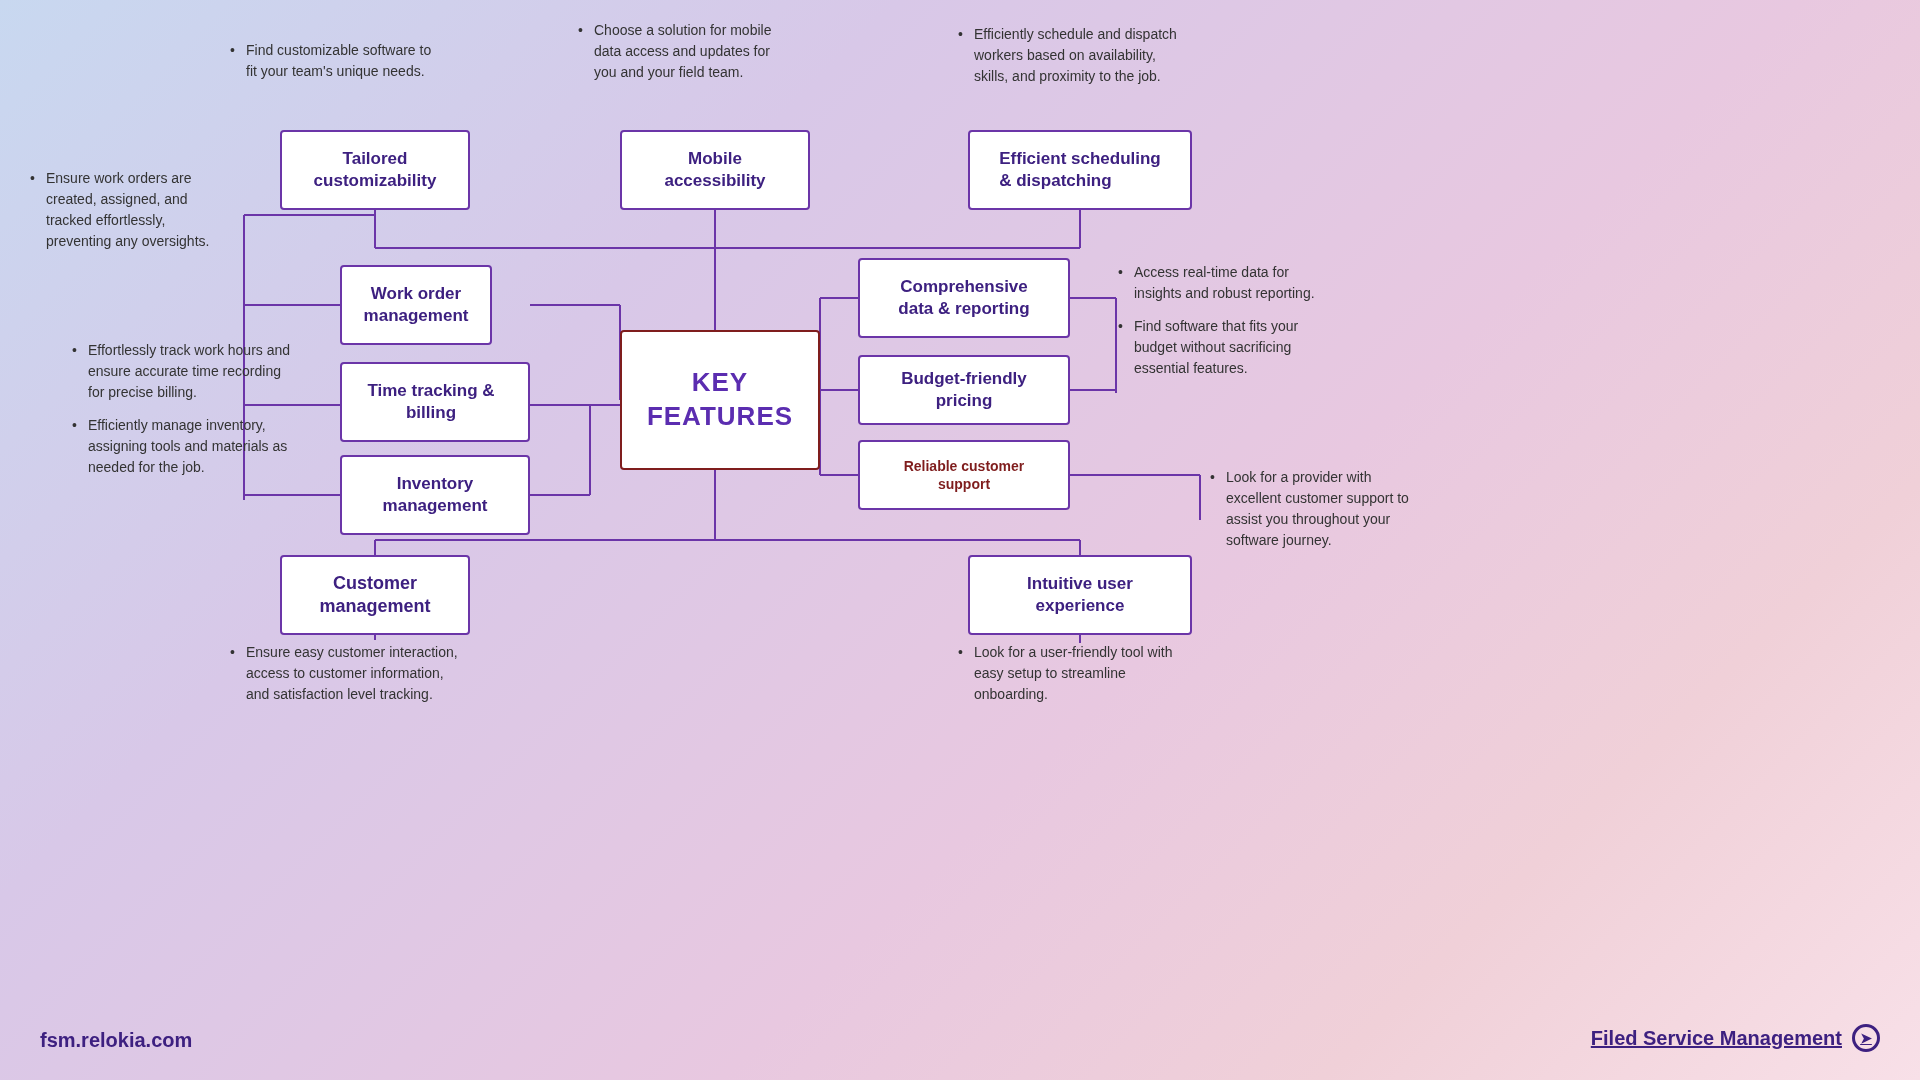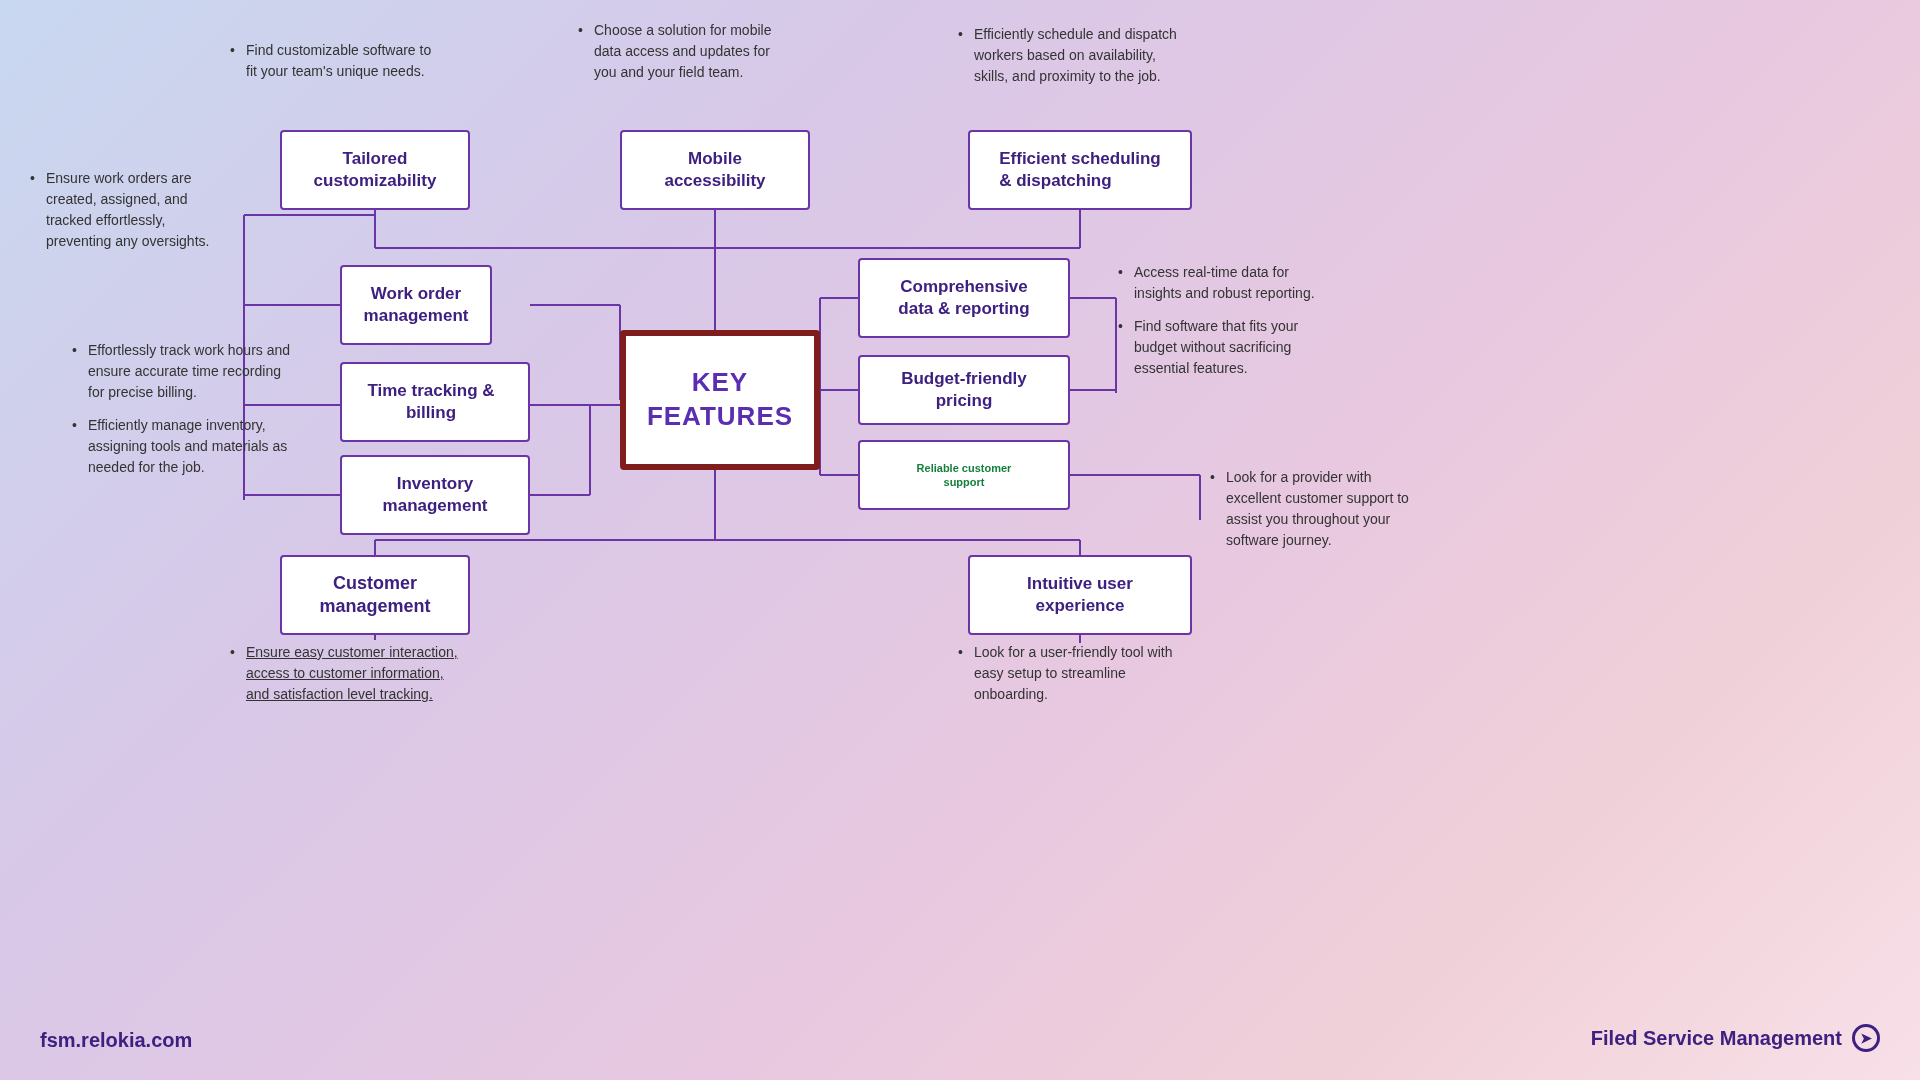--- a/index.html
+++ b/index.html
@@ -46,21 +46,21 @@
       font-weight: 800;
       color: #3d2080;
       font-size: 18px;
       line-height: 1.3;
     }
 
     
     .center-box {
       position: absolute;
       background: white;
-      border: 6px solid #7f1d1d;
+      border: 2px solid #7f1d1d;
       border-radius: 4px;
       display: flex;
       align-items: center;
       justify-content: center;
       text-align: center;
       padding: 20px;
     }
 
     .center-box span {
       font-weight: 900;
@@ -109,20 +109,21 @@
     .footer-right {
       position: absolute;
       bottom: 28px;
       right: 40px;
       font-size: 20px;
       font-weight: 700;
       color: #3d2080;
       display: flex;
       align-items: center;
       gap: 10px;
+      text-decoration: underline;
     }
 
     .footer-icon {
       width: 28px;
       height: 28px;
       border: 3px solid #3d2080;
       border-radius: 50%;
       display: flex;
       align-items: center;
       justify-content: center;
@@ -227,21 +228,21 @@
     <span style="font-weight:800; color:#3d2080; font-size:17px; line-height:1.3; white-space:pre-line; text-align:center;">Comprehensive
 data &amp; reporting</span>
   </div>
 
   <div class="feature-box" style="left: 858px; top: 355px; width: 212px; height: 70px;">
     <span style="font-weight:800; color:#3d2080; font-size:17px; line-height:1.3; white-space:pre-line; text-align:center;">Budget-friendly
 pricing</span>
   </div>
 
   <div class="feature-box" style="left: 858px; top: 440px; width: 212px; height: 70px;">
-    <span style="font-weight:800; color:#15803d; font-size:11px; line-height:1.3; white-space:pre-line; text-align:center;">Reliable customer
+    <span style="font-weight:800; color:#7f1d1d; font-size:14px; line-height:1.3; white-space:pre-line; text-align:center;">Reliable customer
 support</span>
   </div>
 
   <div class="feature-box" style="left: 280px; top: 555px; width: 190px; height: 80px;">
     <span style="font-weight:800; color:#3d2080; font-size:18px; line-height:1.3; white-space:pre-line; text-align:center;">Customer
 management</span>
   </div>
 
   <div class="feature-box" style="left: 968px; top: 555px; width: 224px; height: 80px;">
     <span style="font-weight:800; color:#3d2080; font-size:17px; line-height:1.3; white-space:pre-line; text-align:center;">Intuitive user
@@ -285,21 +286,21 @@
       <li style="margin-top:12px;">Find software that fits your budget without sacrificing essential features.</li>
     </ul>
   </div>
 
   <div class="annotation" style="left: 1210px; top: 467px; width: 220px;">
     <ul>
       <li>Look for a provider with excellent customer support to assist you throughout your software journey.</li>
     </ul>
   </div>
 
-  <div class="annotation" style="left: 230px; top: 642px; width: 230px; text-decoration: underline;">
+  <div class="annotation" style="left: 230px; top: 642px; width: 230px;">
     <ul>
       <li>Ensure easy customer interaction, access to customer information, and satisfaction level tracking.</li>
     </ul>
   </div>
 
   <div class="annotation" style="left: 958px; top: 642px; width: 220px;">
     <ul>
       <li>Look for a user-friendly tool with easy setup to streamline onboarding.</li>
     </ul>
   </div>

